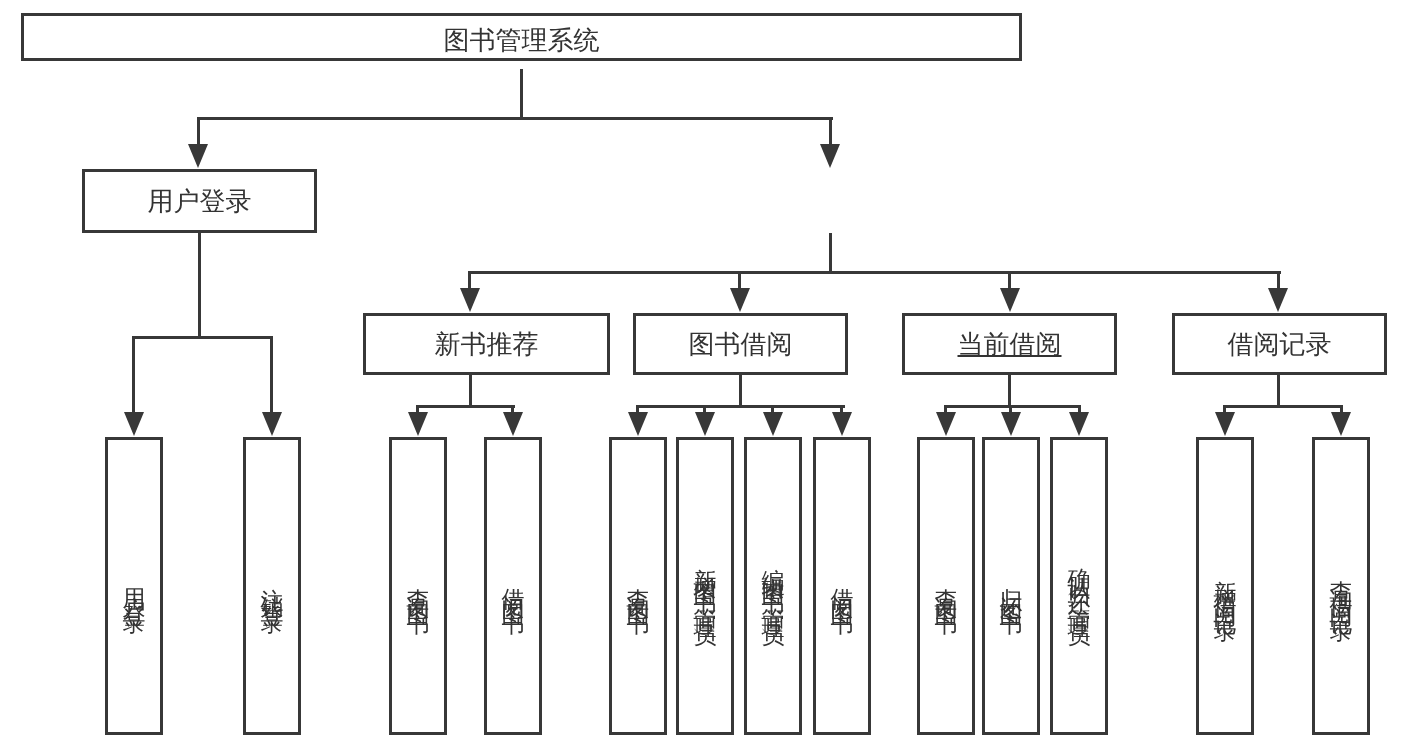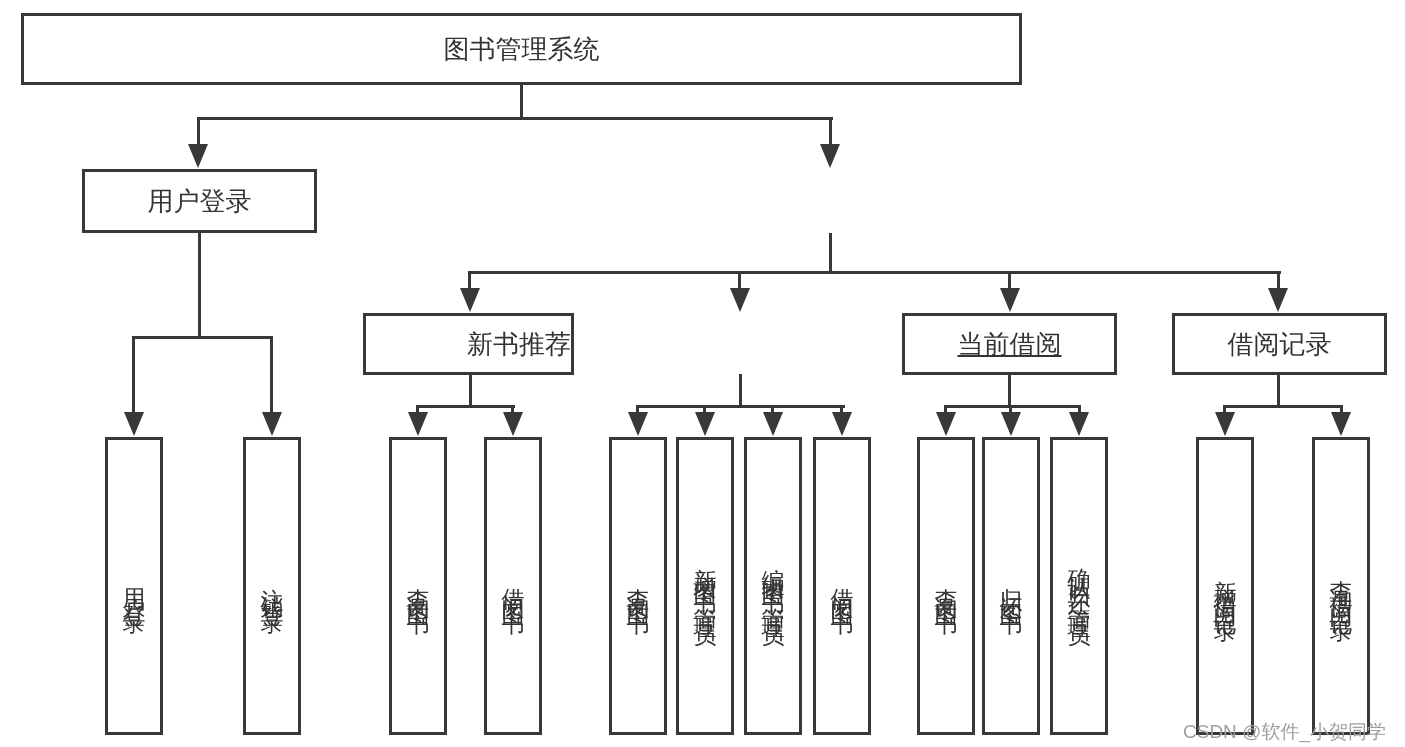--- a/index.html
+++ b/index.html
@@ -53,21 +53,21 @@
     color: #9e9e9e;
     z-index: 3;
     white-space: nowrap;
   }
 </style>
 </head>
 <body>
 
 <div class="canvas">
 
-  <div class="box" style="left:21px; top:13px; width:1001px; height:72px;">
+  <div class="box" style="left:21px; top:13px; width:1001px; height:48px;align-items:flex-end;">
     <span class="lbl">图书管理系统</span>
   </div>
 
   <div class="ln" style="left:520px; top:69px; width:3px; height:50px;"></div>
   <div class="ln" style="left:197px; top:117px; width:636px; height:3px;"></div>
   <div class="ln" style="left:197px; top:117px; width:3px; height:31px;"></div>
   <div class="ln" style="left:829px; top:117px; width:3px; height:31px;"></div>
   <div class="ar" style="left:188px; top:144px;"></div>
   <div class="ar" style="left:820px; top:144px;"></div>
 
@@ -86,22 +86,25 @@
   <div class="ln" style="left:468px; top:271px; width:813px; height:3px;"></div>
   <div class="ln" style="left:468px; top:271px; width:3px; height:20px;"></div>
   <div class="ln" style="left:738px; top:271px; width:3px; height:20px;"></div>
   <div class="ln" style="left:1008px; top:271px; width:3px; height:20px;"></div>
   <div class="ln" style="left:1277px; top:271px; width:3px; height:20px;"></div>
   <div class="ar" style="left:460px; top:288px;"></div>
   <div class="ar" style="left:730px; top:288px;"></div>
   <div class="ar" style="left:1000px; top:288px;"></div>
   <div class="ar" style="left:1268px; top:288px;"></div>
 
-  <div class="box" style="left:363px; top:313px; width:211px; height:62px;justify-content:flex-end;">
+  <div class="box" style="left:363px; top:313px; width:247px; height:62px;">
     <span class="lbl">新书推荐</span>
+  </div>
+  <div class="box" style="left:633px; top:313px; width:215px; height:62px;">
+    <span class="lbl">图书借阅</span>
   </div>
   <div class="box" style="left:902px; top:313px; width:215px; height:62px;text-decoration:underline;">
     <span class="lbl">当前借阅</span>
   </div>
   <div class="box" style="left:1172px; top:313px; width:215px; height:62px;">
     <span class="lbl">借阅记录</span>
   </div>
 
   <div class="ln" style="left:469px; top:374px; width:3px; height:34px;"></div>
   <div class="ln" style="left:416px; top:405px; width:99px; height:3px;"></div>
@@ -174,15 +177,14 @@
     <span class="lbl">确认归还（管理员）</span>
   </div>
 
   <div class="box v" style="left:1196px; top:437px; width:58px; height:298px;">
     <span class="lbl">新增借阅记录</span>
   </div>
   <div class="box v" style="left:1312px; top:437px; width:58px; height:298px;">
     <span class="lbl">查询借阅记录</span>
   </div>
 
-  <div class="watermark">CSDN @软件_小贺同学</div>
 
 </div>
 
 </body></html>

